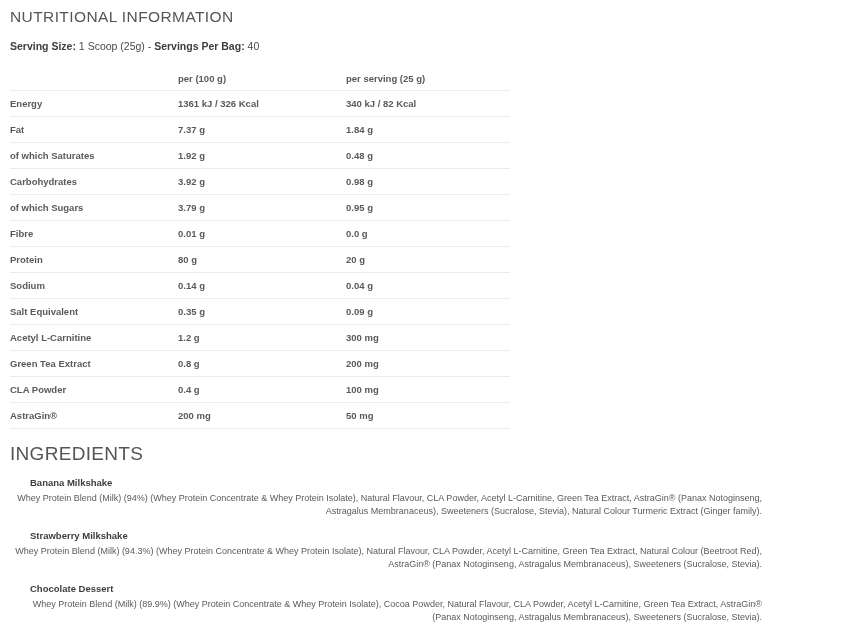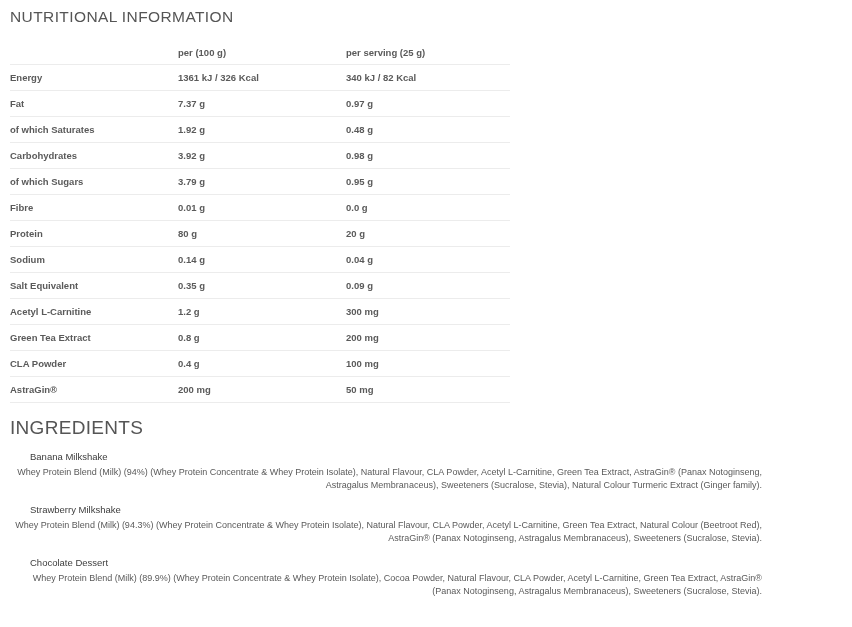--- a/index.html
+++ b/index.html
@@ -67,40 +67,43 @@
     font-weight: 400;
     letter-spacing: 0.3px;
     color: #555555;
     margin: 14px 0 0 0;
   }
   .flavour {
     margin-top: 12px;
   }
   .flavour-name {
     font-size: 9.5px;
-    font-weight: normal;
+    font-weight: bold;
     color: #3d3d3d;
     margin-bottom: 4px;
     padding-left: 20px;
   }
   .flavour-desc {
     font-size: 9px;
     line-height: 1.45;
     color: #5a5a5a;
     max-width: 832px;
     text-align: right;
   }
 </style>
 </head>
 <body>
 
 <div class="page">
 
   <h1 class="section-title">NUTRITIONAL INFORMATION</h1>
 
+  <div class="serving-line">
+    <b>Serving Size:</b><span> 1 Scoop (25g) - </span><b>Servings Per Bag:</b><span> 40</span>
+  </div>
 
   <table class="nutri">
     <colgroup>
         <col class="c0">
         <col class="c1">
         <col class="c2">
       </colgroup>
     <thead>
       <tr>
         <th></th>
@@ -110,21 +113,21 @@
     </thead>
     <tbody>
       <tr>
         <td>Energy</td>
         <td>1361 kJ / 326 Kcal</td>
         <td>340 kJ / 82 Kcal</td>
       </tr>
       <tr>
         <td>Fat</td>
         <td>7.37 g</td>
-        <td>0.97 g</td>
+        <td>1.84 g</td>
       </tr>
       <tr>
         <td>of which Saturates</td>
         <td>1.92 g</td>
         <td>0.48 g</td>
       </tr>
       <tr>
         <td>Carbohydrates</td>
         <td>3.92 g</td>
         <td>0.98 g</td>

